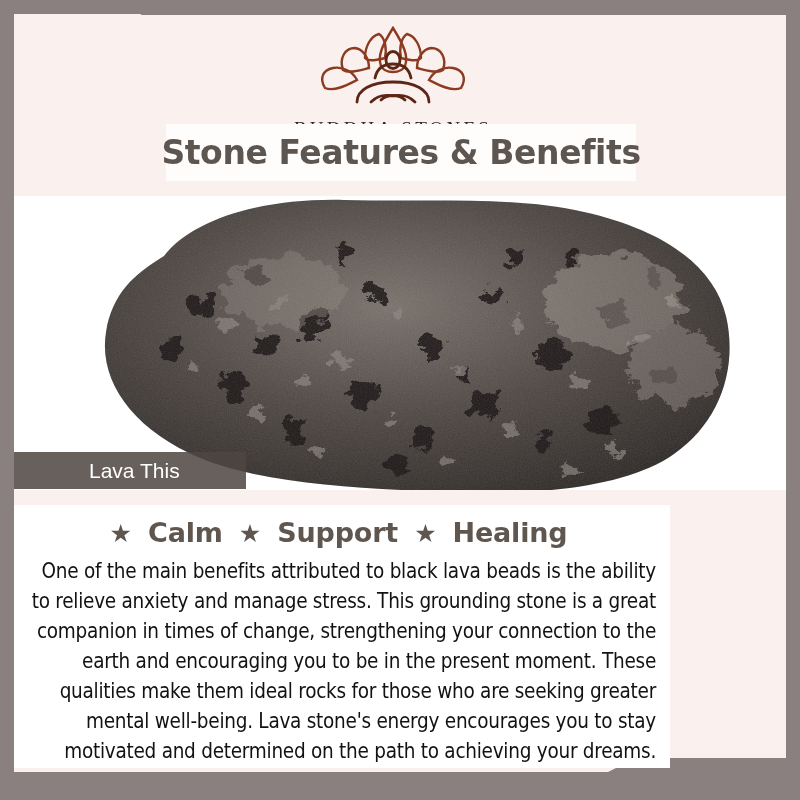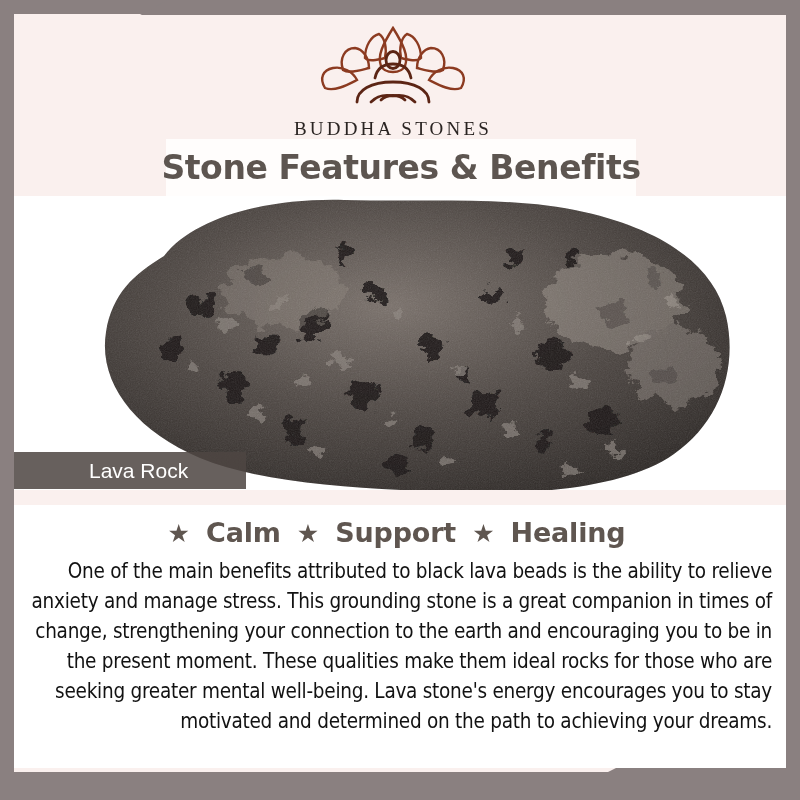--- a/index.html
+++ b/index.html
@@ -67,21 +67,21 @@
     margin-top: 4px;
     font-family: "Liberation Serif", serif;
     font-size: 19px;
     letter-spacing: 3.2px;
     color: #2a2422;
   }
 
   
   .title-band {
     position: absolute;
-    left: 166px; top: 139px;
+    left: 166px; top: 124px;
     width: 470px; height: 57px;
     background: #fffdfc;
     display: flex; align-items: center; justify-content: center;
   }
   .title-text {
     font-family: "DejaVu Sans", sans-serif;
     font-weight: bold;
     font-size: 33px;
     letter-spacing: -0.4px;
     color: #5d5550;
@@ -108,21 +108,21 @@
   .photo-label span {
     padding-left: 75px;
     font-size: 21px;
     color: #ffffff;
   }
 
   
   .body-panel {
     position: absolute;
     left: 14px; top: 505px;
-    width: 772px; height: 263px;
+    width: 656px; height: 263px;
     background: #ffffff;
   }
   .keywords {
     margin-top: 12px;
     text-align: center;
     font-family: "DejaVu Sans", sans-serif;
     font-weight: bold;
     font-size: 27px;
     color: #5f5650;
     letter-spacing: -0.2px;
@@ -269,21 +269,21 @@
           <ellipse cx="600" cy="105" rx="70" ry="48" fill="#a79e96"></ellipse>
           <ellipse cx="660" cy="170" rx="46" ry="40" fill="#9a9189"></ellipse>
           <ellipse cx="270" cy="95" rx="60" ry="36" fill="#8d847c"></ellipse>
         </g>
         <rect width="772" height="294" filter="url(#grain)" opacity="0.3"></rect>
       </g>
     </svg>
   </div>
 
   <div class="photo-label">
-    <span>Lava Rock</span>
+    <span>Lava This</span>
   </div>
 
   <div class="body-panel">
 
     <div class="keywords">
       <span class="star">★</span>
       <span class="kw">Calm</span>
       <span class="star">★</span>
       <span class="kw">Support</span>
       <span class="star">★</span>

